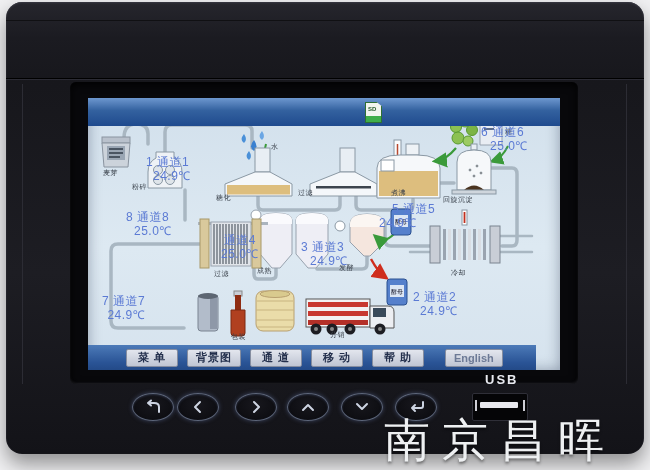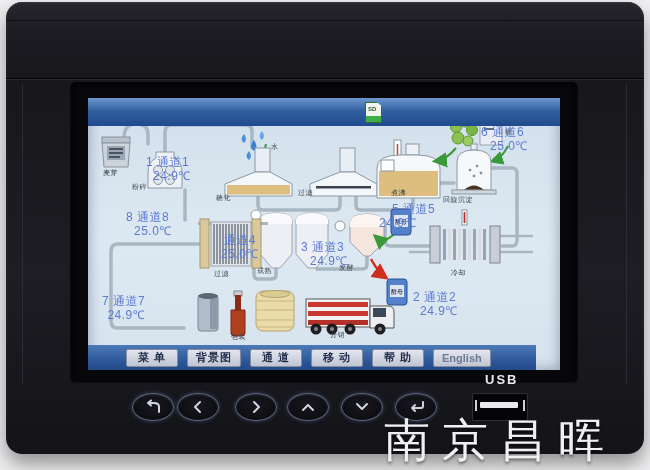--- a/index.html
+++ b/index.html
@@ -58,21 +58,21 @@
   .ch7{left:14px;top:196px;text-align:right;} .ch7 .v{padding-left:3px;}
   .ch8{left:6px;top:112px;margin-left:32px;} .ch8 .v{padding-left:8px;}
 
   
   #menubar{position:absolute;left:0;bottom:0;width:448px;height:25px;z-index:5;display:flex;align-items:center;
     gap:9px;padding-left:38px;box-sizing:border-box;
     background:linear-gradient(180deg,#4c7ab8,#2a5496 70%,#234a88);}
   .menu-btn{height:18px;min-width:52px;padding:0 8px;font-size:11px;font-weight:bold;color:#232f4c;
     background:linear-gradient(180deg,#e3e6ee,#bfc5d3);border:1px solid #858da0;border-radius:2px;
     font-family:"Liberation Sans",sans-serif;letter-spacing:1px;}
-  .menu-btn.en{color:#6d7a96;letter-spacing:0;}
+  .menu-btn.en{color:#6d7a96;letter-spacing:0;margin-left:12px;}
 
   
   .key{position:absolute;top:391px;width:40px;height:26px;border-radius:50%;
     background:radial-gradient(ellipse at 50% 40%,#17171d,#0a0a0e);
     border:1px solid #5b6478;box-shadow:0 0 4px #3c4560, inset 0 1px 2px #2a2f40;
     display:flex;align-items:center;justify-content:center;}
   .k1{left:126px;} .k2{left:171px;} .k3{left:229px;} .k4{left:281px;} .k5{left:335px;} .k6{left:389px;}
   .key svg{display:block;}
 
   #usb-label{position:absolute;left:479px;top:370px;color:#e8eaf0;font-size:13px;font-weight:bold;letter-spacing:2px;}

